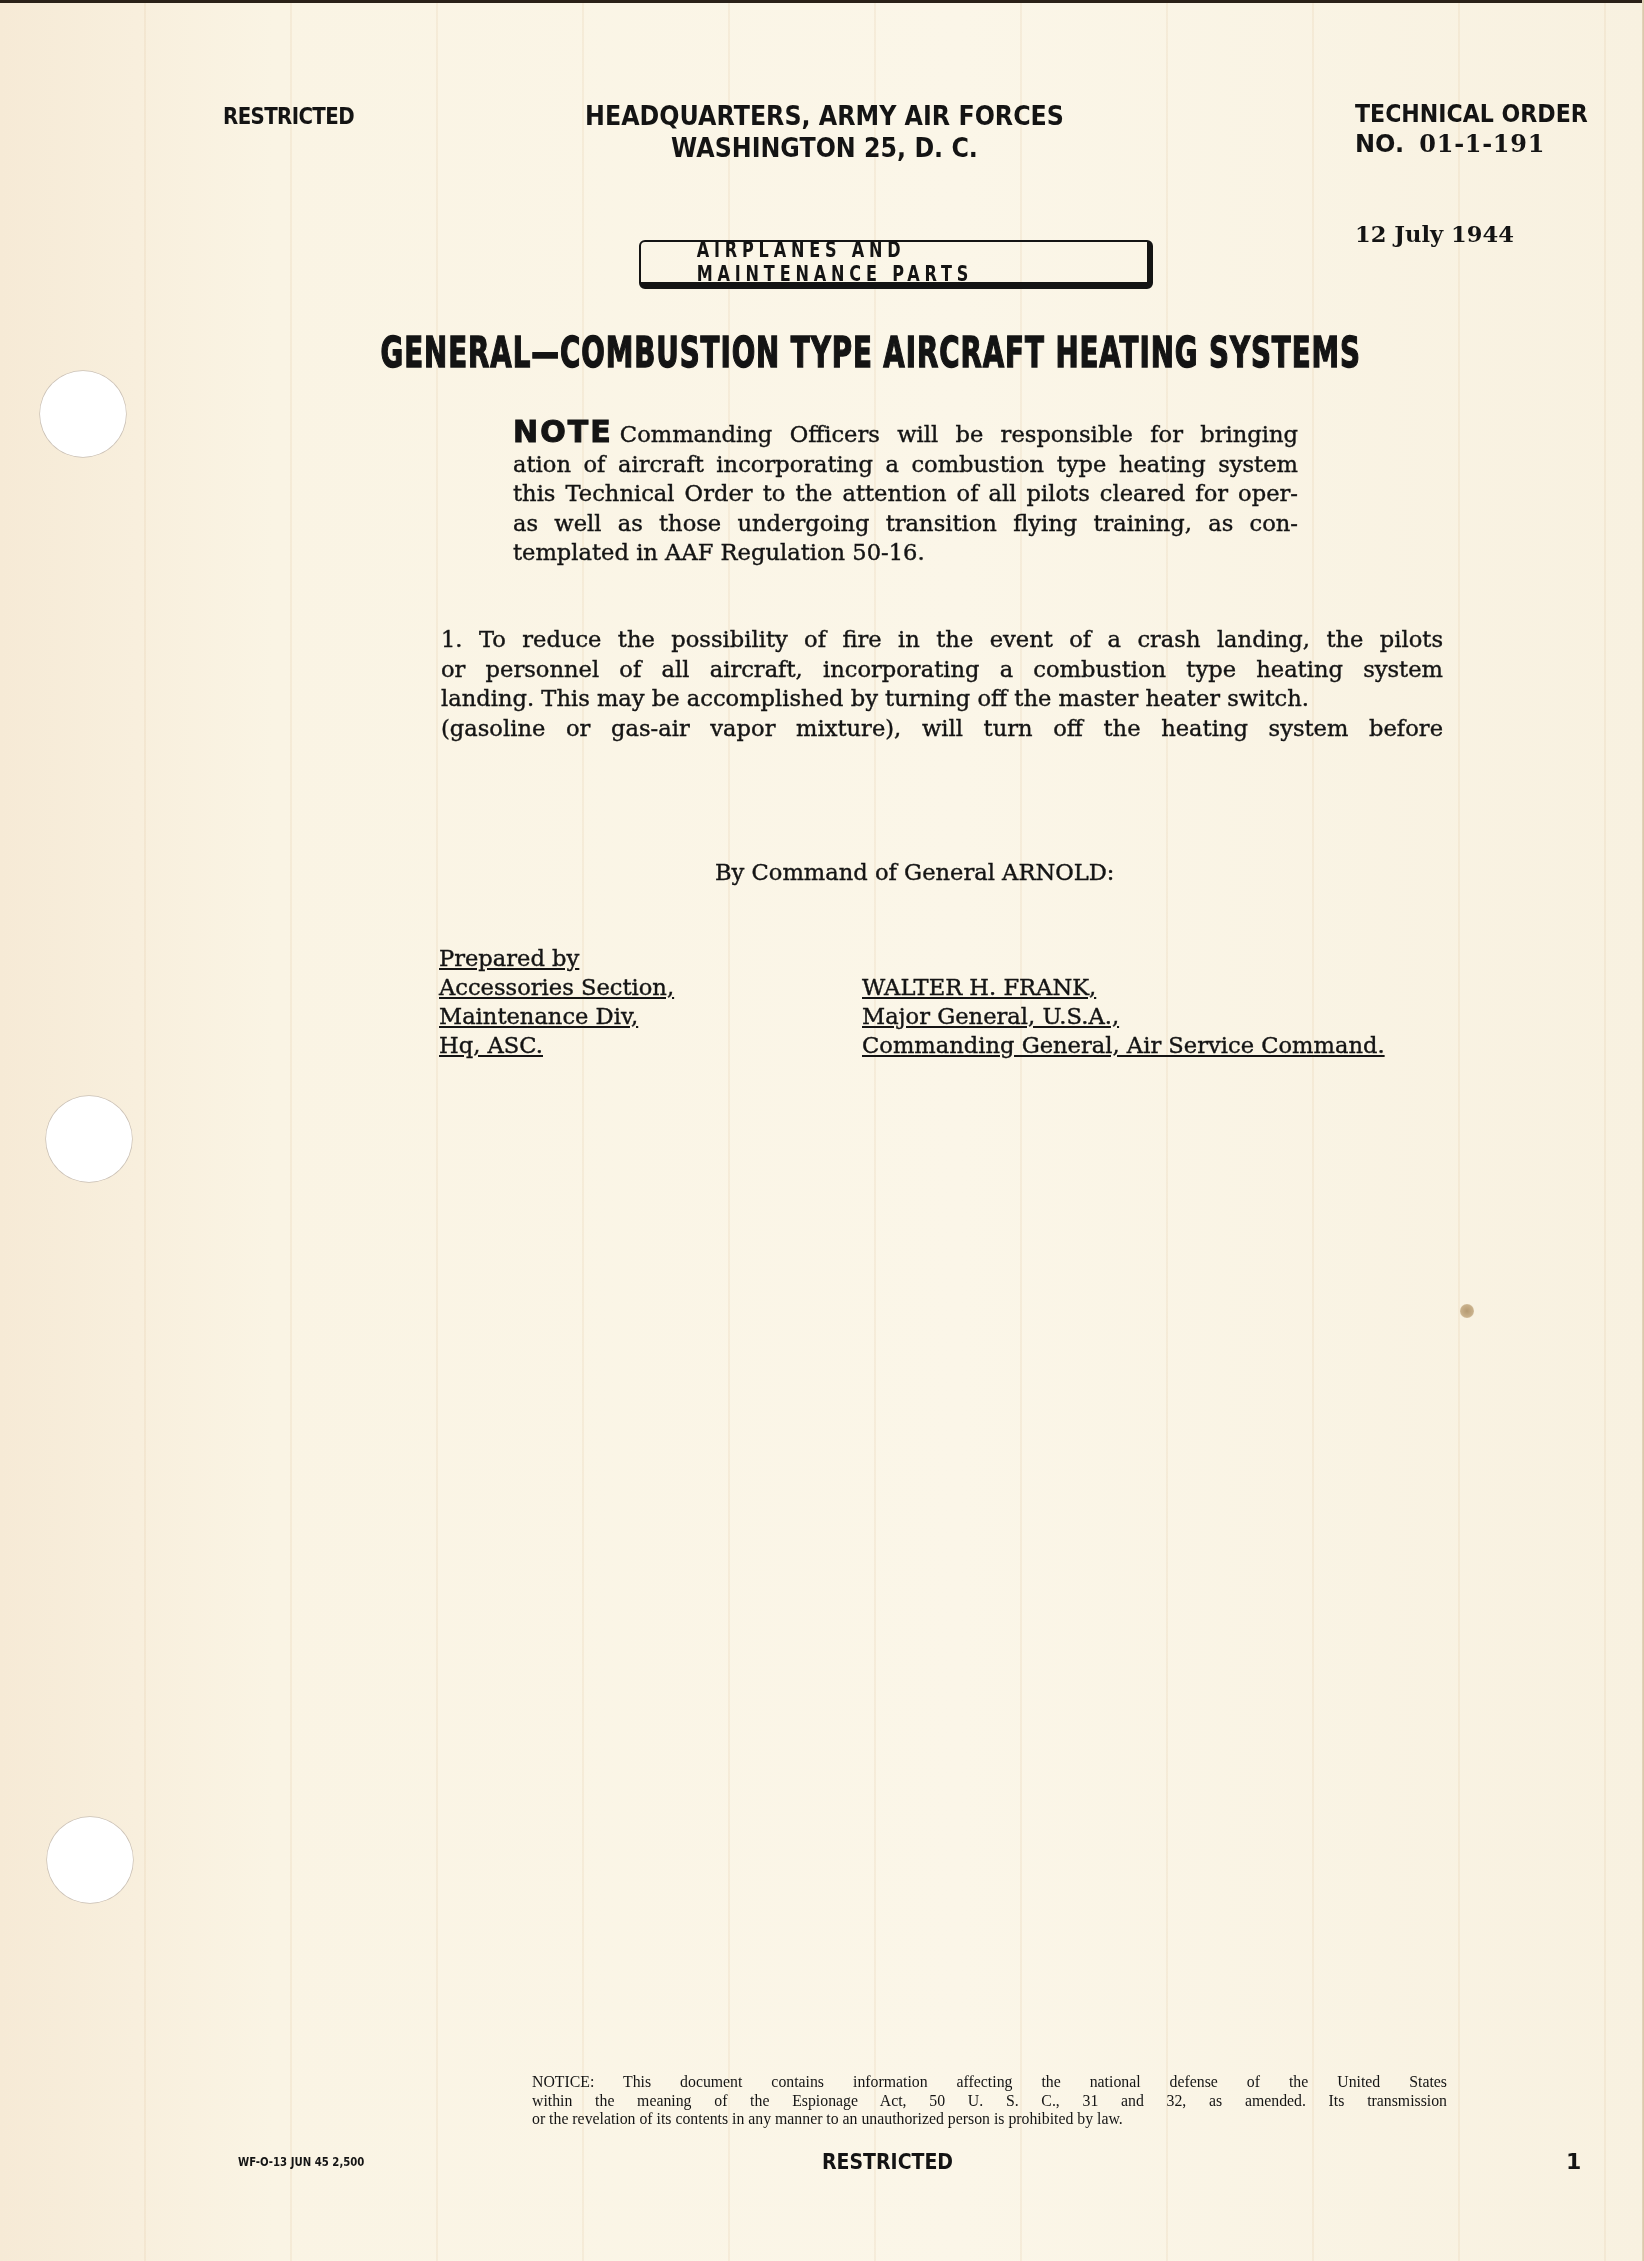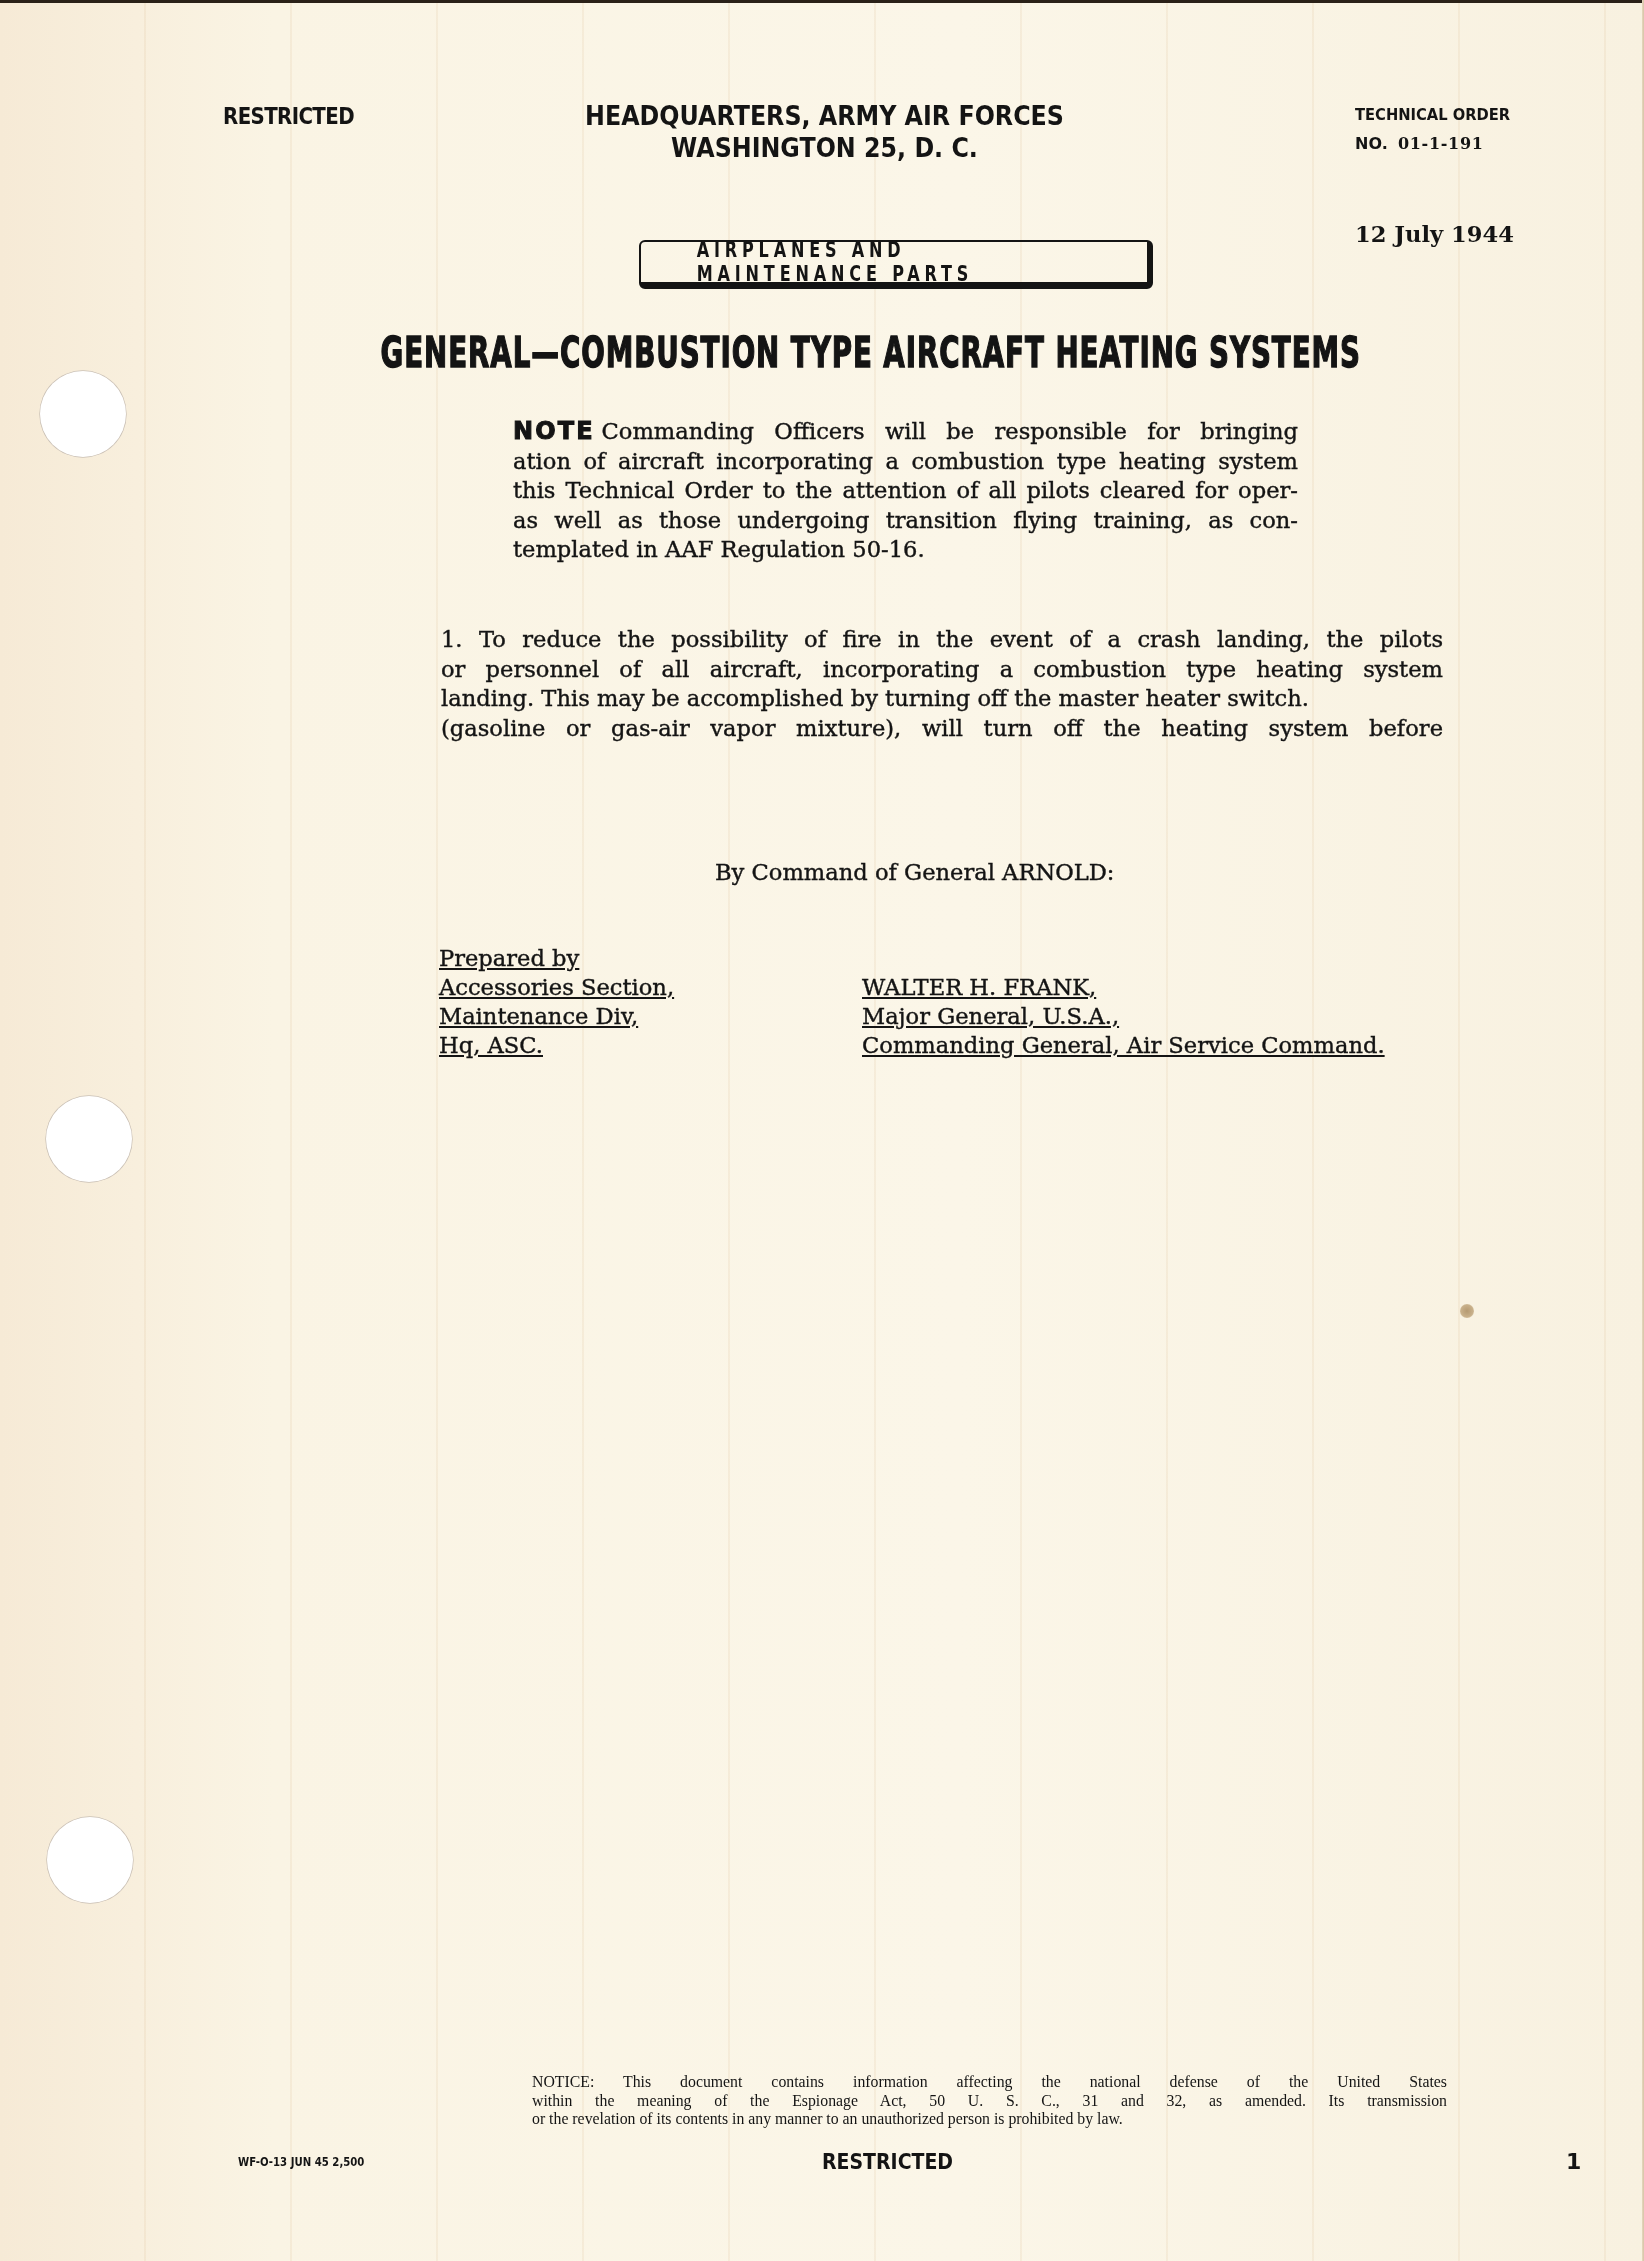--- a/index.html
+++ b/index.html
@@ -23,38 +23,38 @@
   .stain { position: absolute; left: 1460px; top: 1304px; width: 13.7px; height: 13.7px; border-radius: 50%;
            background: radial-gradient(circle, #b59a72 0%, #c8b08a 60%, rgba(200,176,138,0) 100%); }
 
   .sans { font-family: "DejaVu Sans", sans-serif; font-weight: bold; }
 
   .abs { position: absolute; white-space: nowrap; }
 
   .hdr-restricted { left: 223px; top: 103px; font-size: 23px; transform: scaleX(0.86); transform-origin: left top; letter-spacing: -0.7px; }
   .hq { left: 11px; width: 1645px; text-align: center; top: 100px; font-size: 27px; line-height: 31.5px; padding-left: 32px; }
   .hq .line { display: block; transform: scaleX(0.88); margin-left: -82px; }
-  .to-block { left: 1355px; top: 100px; font-size: 16px; line-height: 29px; }
+  .to-block { left: 1355px; top: 100px; font-size: 24px; line-height: 29px; }
   .to-block .to-title { display:block; transform: scaleX(0.92); transform-origin:left top; }
   .to-block .to-num-label { font-family: "DejaVu Sans", sans-serif; font-weight: bold; }
   .to-block .to-num { font-family: "DejaVu Serif", serif; font-weight: bold; letter-spacing: 0.7px; }
   .date { left: 1355px; top: 221px; font-size: 22.6px; font-weight: bold; font-family: "DejaVu Serif", serif; }
 
   .cat-box { position: absolute; left: 639px; top: 240px; width: 506px; height: 40px;
              border: 2.7px solid #141414; border-right-width: 6.2px; border-bottom-width: 7.5px;
              border-radius: 6px; display: flex; align-items: center; justify-content: flex-start; }
   .cat-box span { font-family: "DejaVu Sans", sans-serif; font-weight: bold; font-size: 20.6px;
                   letter-spacing: 6.2px; transform: scaleX(0.78); display: inline-block; }
 
   .title { left: 0; width: 1645px; text-align: center; top: 328px; font-size: 42px;
            font-family: "DejaVu Sans", sans-serif; font-weight: bold; }
   .title span { display: inline-block; transform: scaleX(0.66); letter-spacing: 1.4px; margin-left: 96px; -webkit-text-stroke: 1.4px #141414; }
 
   .note { position: absolute; left: 513px; top: 417px; width: 785px; font-size: 22.6px; line-height: 29.5px; text-align: justify; font-weight: bold; }
-  .note .note-label { font-family: "DejaVu Sans", sans-serif; font-weight: 900; font-size: 24px; letter-spacing: 2.1px; -webkit-text-stroke: 1px #141414; margin-right: 6.9px; }
+  .note .note-label { font-family: "DejaVu Sans", sans-serif; font-weight: 900; font-size: 30px; letter-spacing: 2.1px; -webkit-text-stroke: 1px #141414; margin-right: 6.9px; }
   .note .note-text { font-weight: normal; -webkit-text-stroke: 0.4px #141414; }
   .note .ln { display: block; text-align-last: justify; white-space: nowrap; }
   .note .ln.last { text-align-last: left; }
 
   .para { position: absolute; left: 441px; top: 625px; width: 1002px; font-size: 22.6px; line-height: 29.5px; -webkit-text-stroke: 0.4px #141414; }
   .para .ln { display: block; text-align: justify; text-align-last: justify; white-space: nowrap; }
   .para .ln.last { text-align-last: left; }
 
   .cmd { left: 715px; top: 859px; font-size: 22.6px; -webkit-text-stroke: 0.4px #141414; }
 

